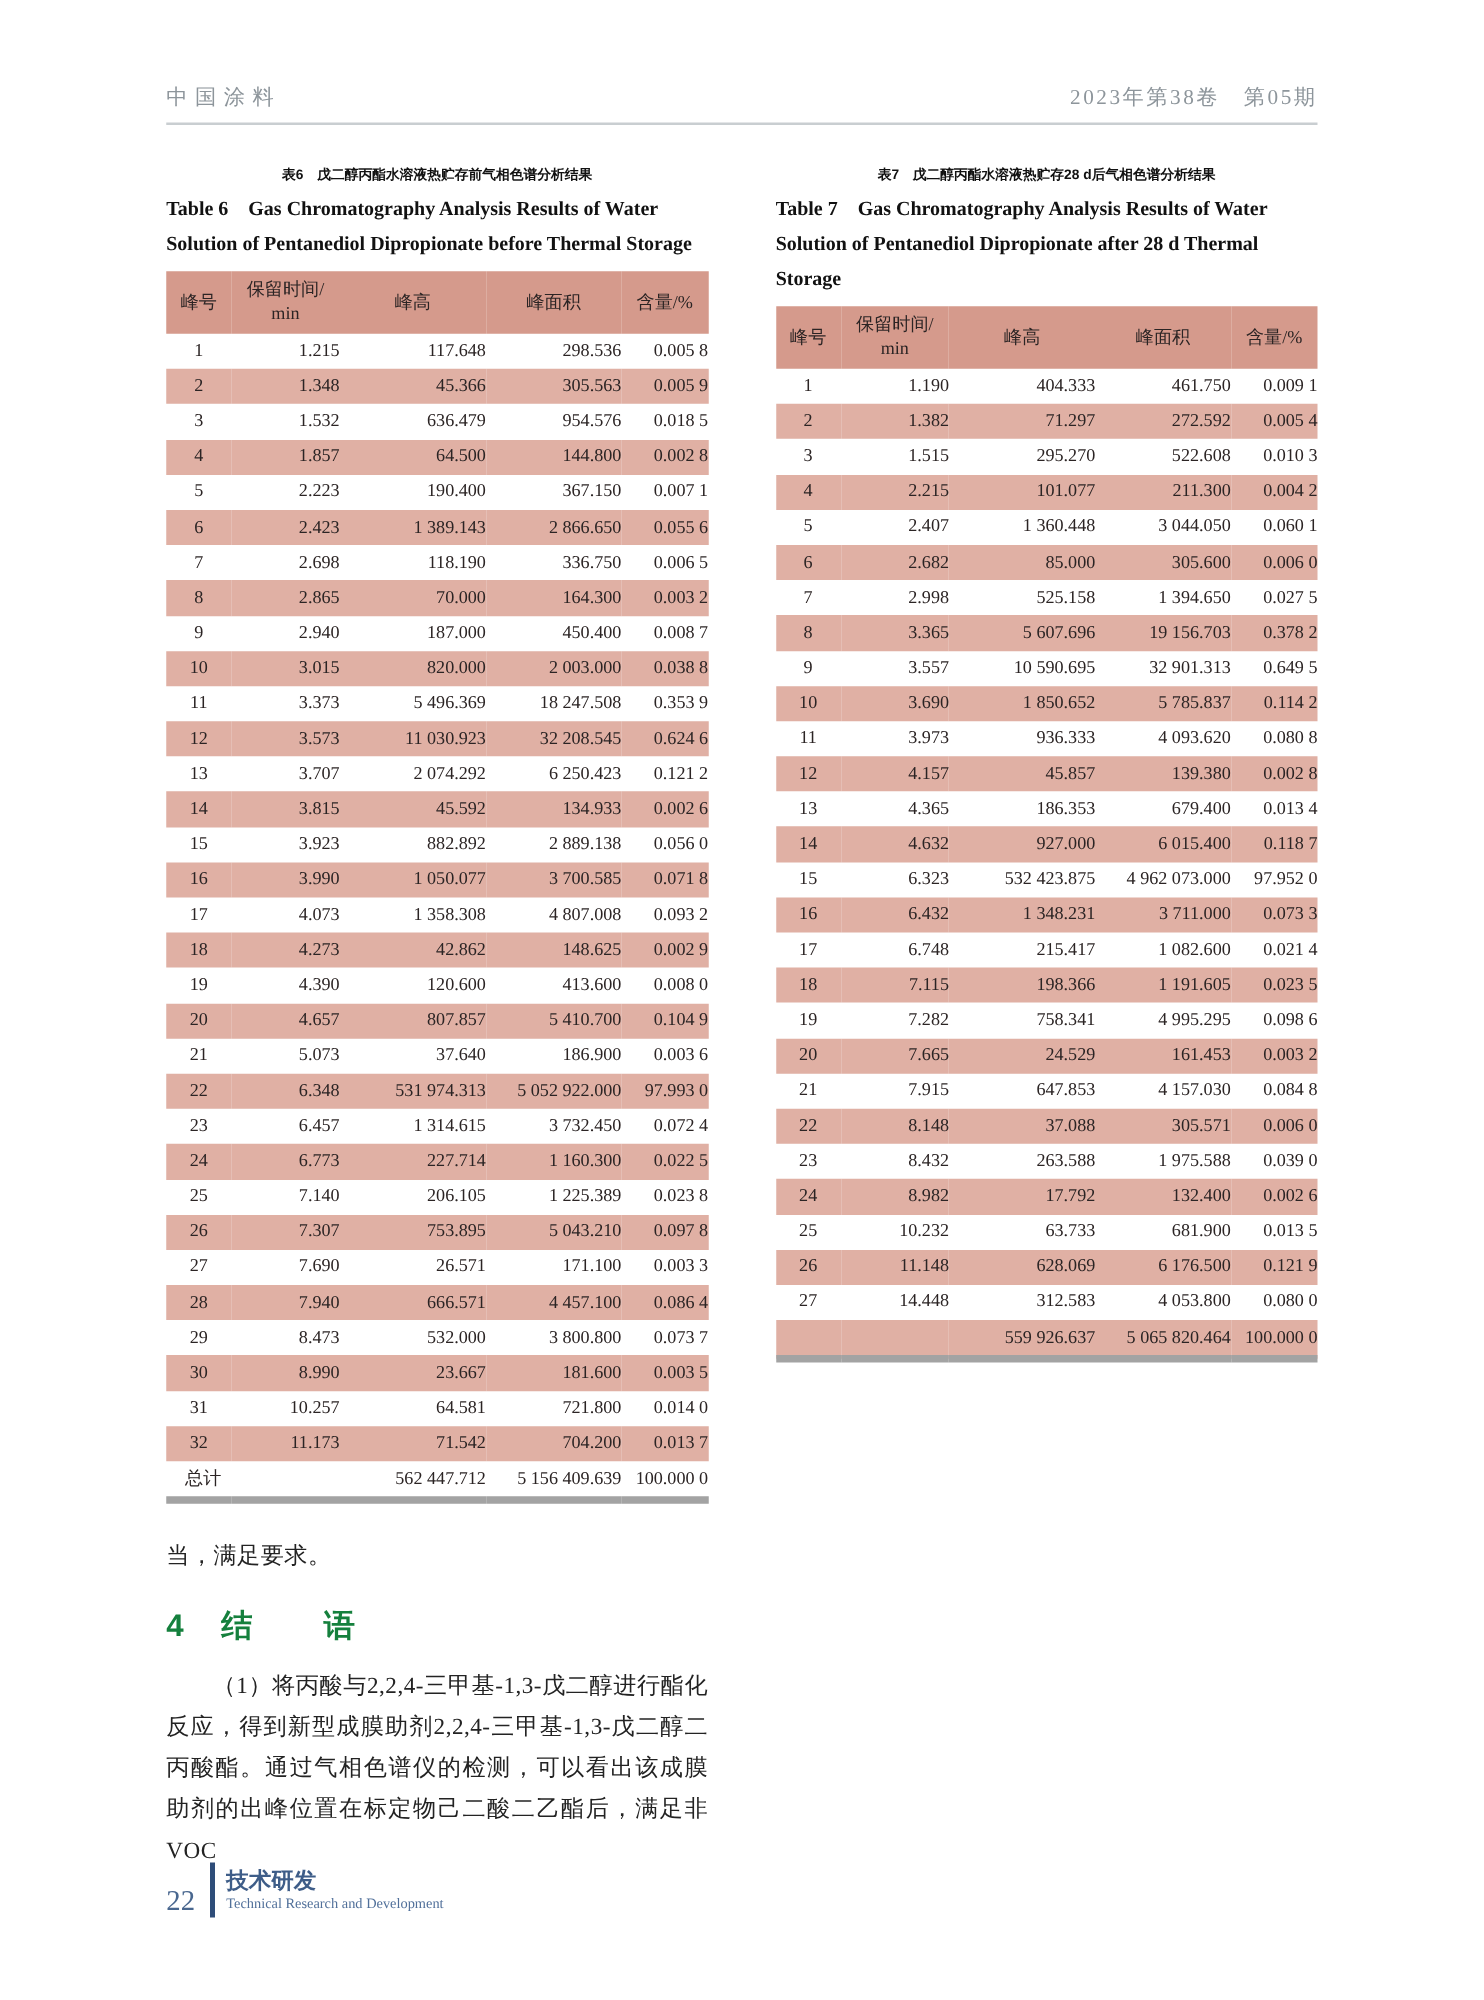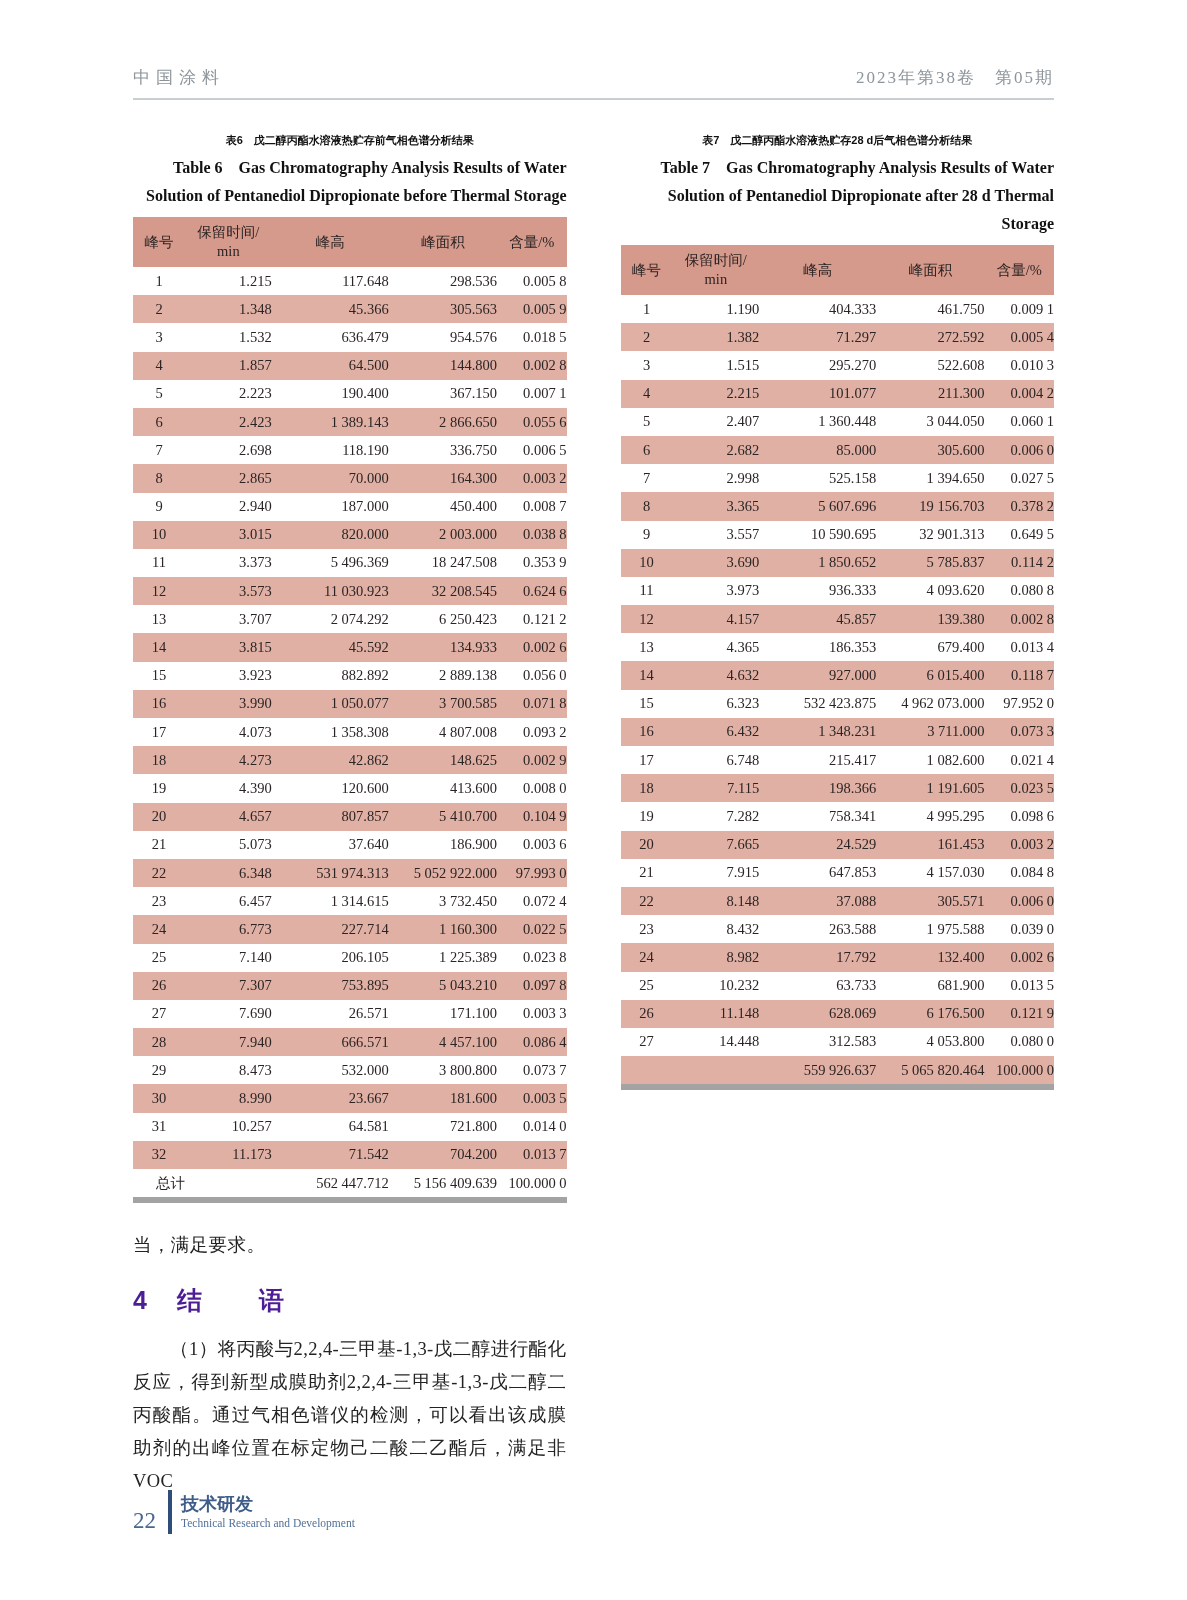--- a/index.html
+++ b/index.html
@@ -40,21 +40,21 @@
     font-family: "Liberation Sans", sans-serif;
     font-weight: bold;
     font-size: 11px;
     text-align: center;
     line-height: 28px;
     color: #111;
   }
   .table-title-en {
     font-weight: bold;
     font-size: 16px;
-    text-align: right;
+    text-align: left;
     line-height: 28px;
     color: #111;
     margin-bottom: 7px;
   }
 
   
   table.gc-table {
     width: 100%;
     border-collapse: collapse;
     border-bottom: 6px solid #a3a3a3;
@@ -79,39 +79,39 @@
   table.gc-table tbody tr:nth-child(even) { background: #e0b0a4; }
   td.col0, th.col0 { width: 12%; text-align: center; }
   td.col1, th.col1 { width: 20%; }
   td.col2, th.col2 { width: 27%; }
   td.col3, th.col3 { width: 25%; }
   td.col4, th.col4 { width: 16%; }
   td.col1 { text-align: right; padding-right: 27px; }
   td.col2 { text-align: right; padding-right: 15px; }
   td.col3 { text-align: right; padding-right: 7px; }
   td.col4 { text-align: right; padding-right: 2px; }
-  tr[data-name="total-row"] td.col0 { text-align: right; padding-left: 7px; }
+  tr[data-name="total-row"] td.col0 { text-align: center; padding-left: 7px; }
 
   
   .bodytext {
     font-size: 18.5px;
     line-height: 33px;
     text-align: justify;
     letter-spacing: 0.4px;
     color: #232323;
   }
   .indent { text-indent: 2em; }
   .left-after-table { margin-top: 26px; }
   .right-after-table { margin-top: 56px; }
 
   .section-heading {
     font-family: "Liberation Sans", sans-serif;
     font-weight: bold;
     font-size: 25px;
-    color: #4c1d95;
+    color: #15803d;
     margin: 22px 0 16px 0;
     letter-spacing: 2px;
   }
   .section-heading .sec-num { margin-right: 28px; }
   .section-heading .sec-title { letter-spacing: 16px; }
 
   
   .page-footer {
     position: absolute;
     left: 133px;

